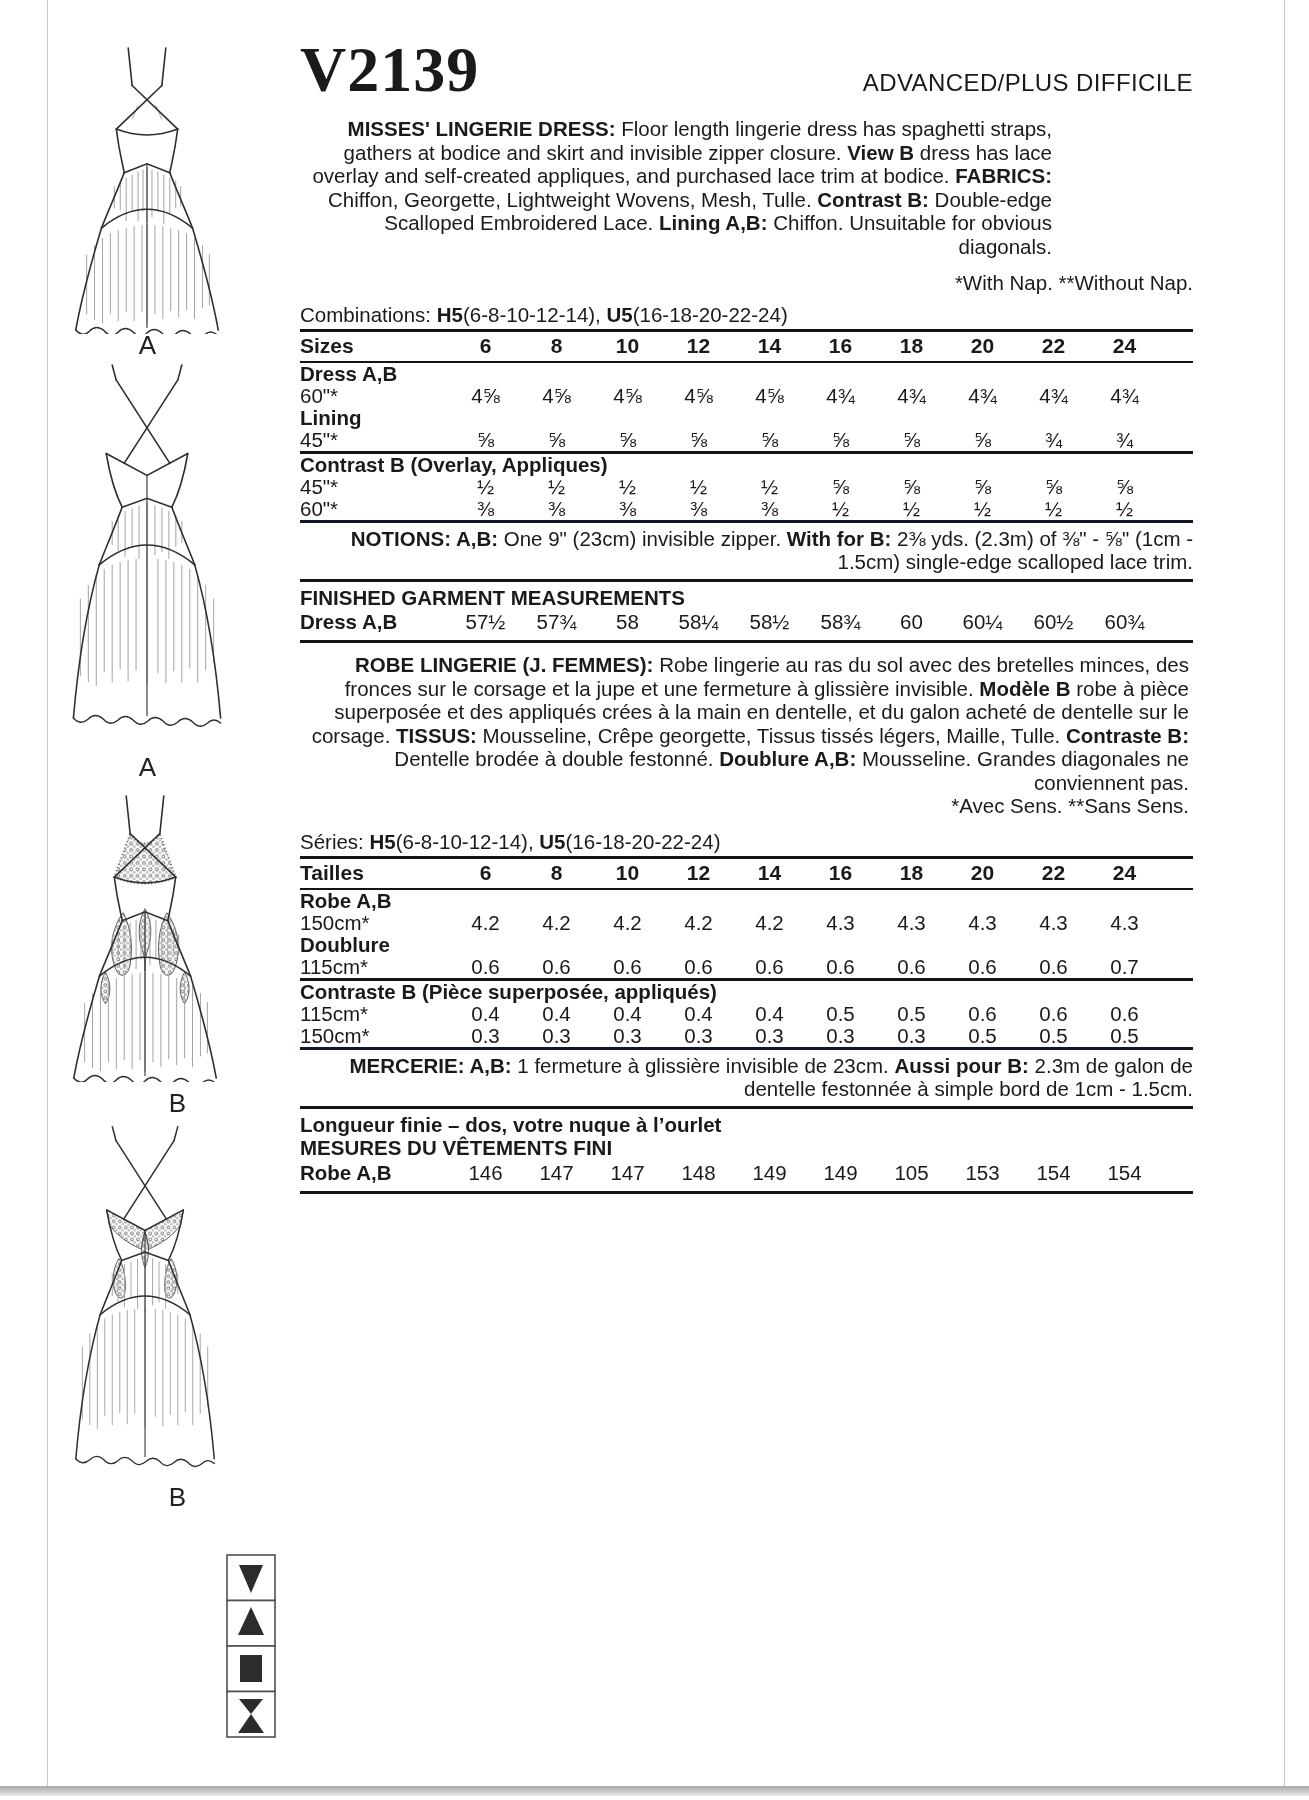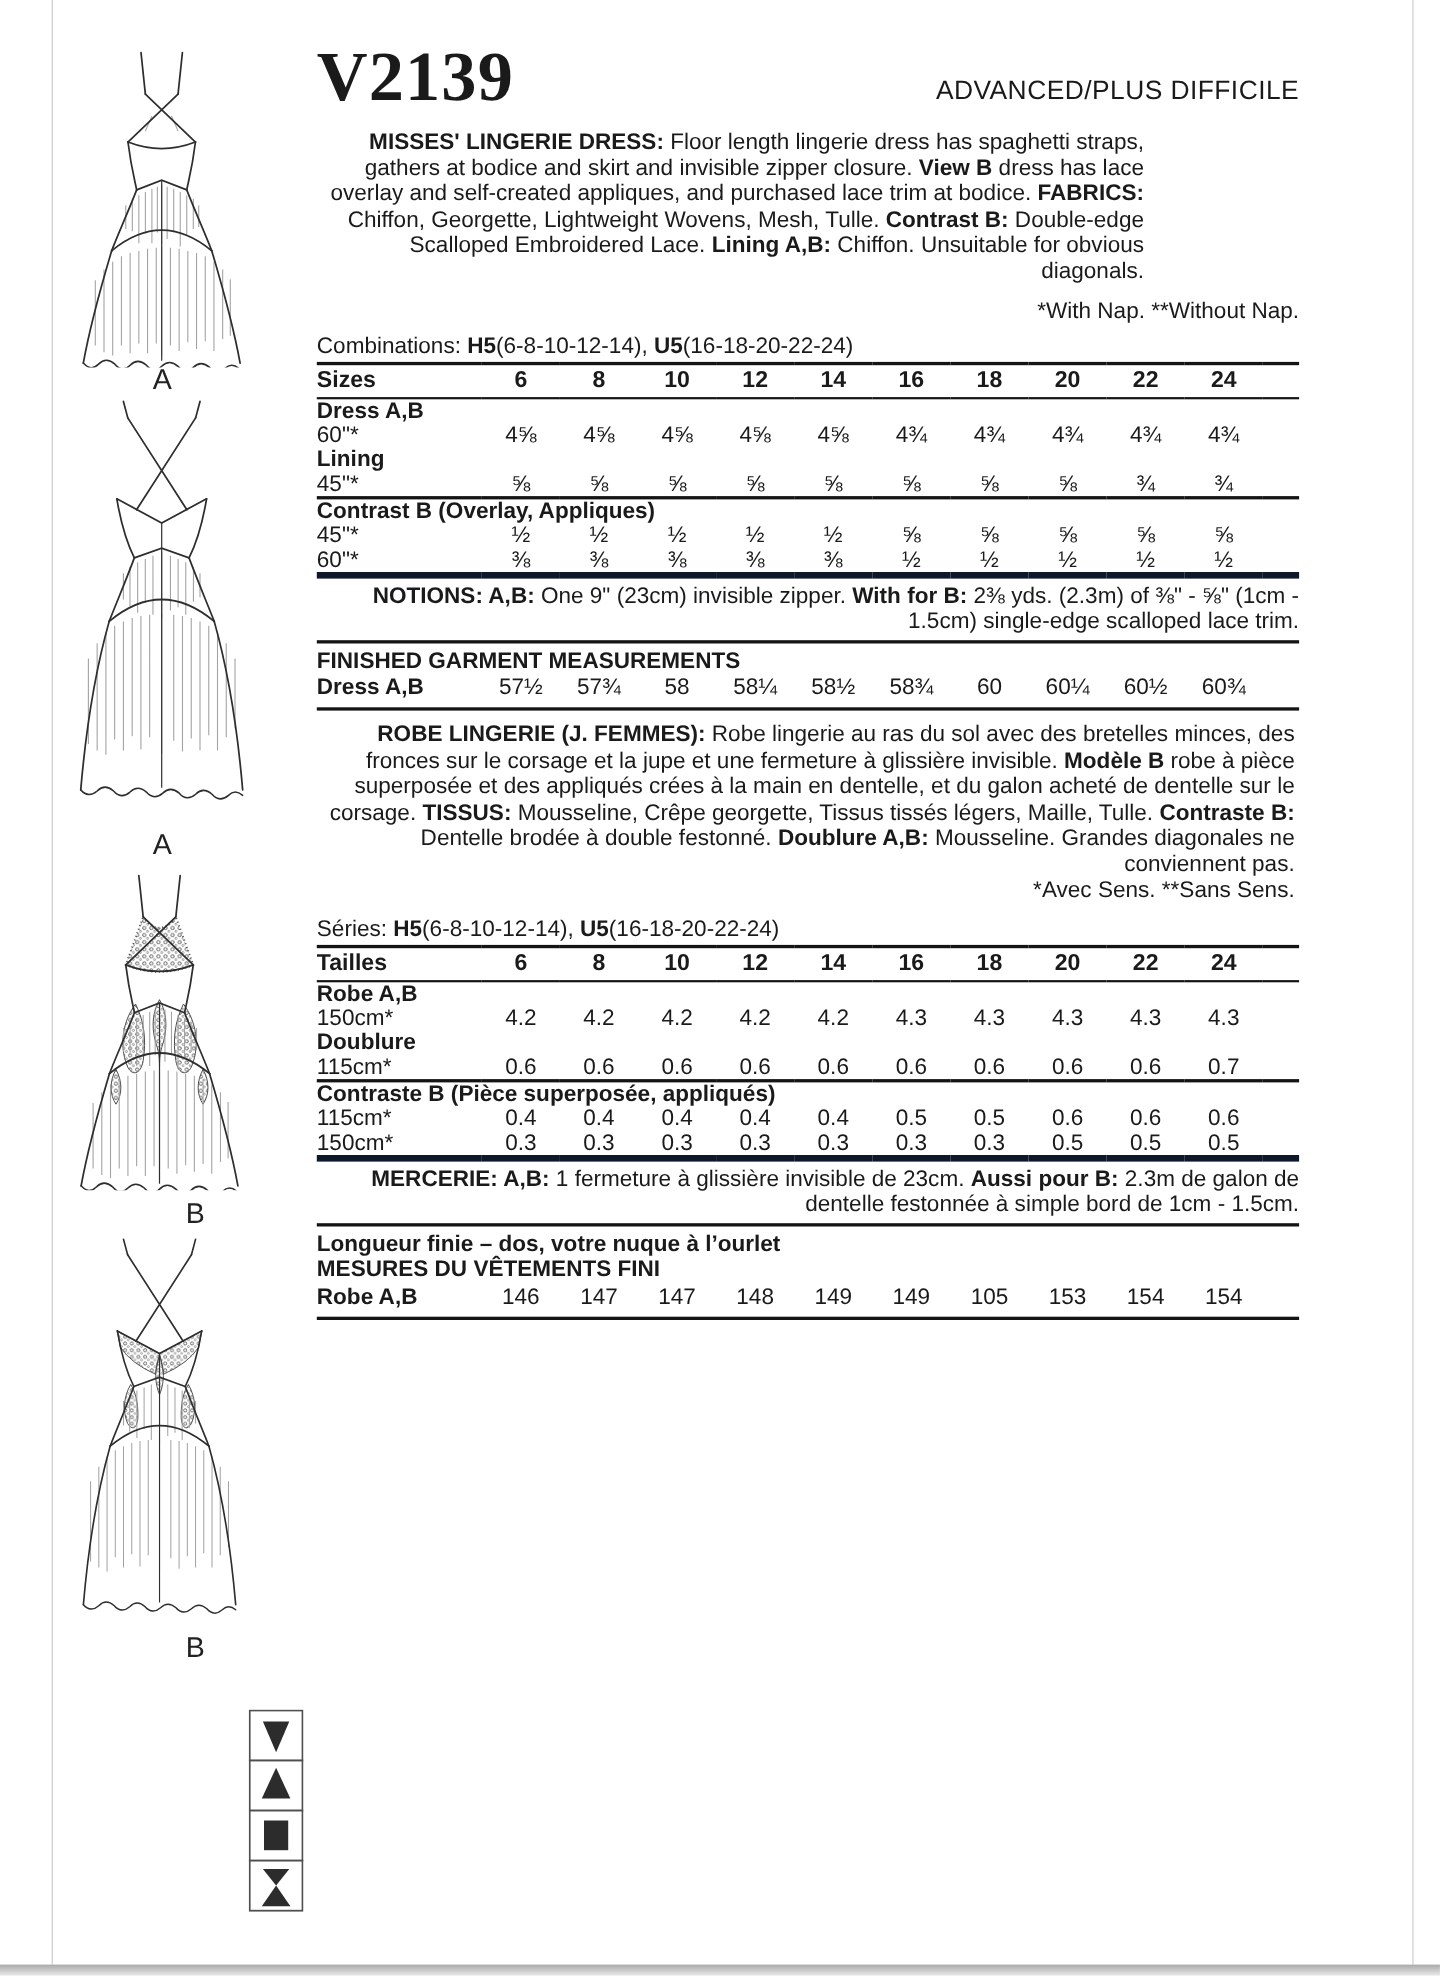--- a/index.html
+++ b/index.html
@@ -4,31 +4,31 @@
 <style>
   html,body{margin:0;padding:0;background:#ffffff;}
   #page{position:relative;width:1309px;height:1800px;background:#fff;overflow:hidden;
         font-family:"Liberation Sans",sans-serif;color:#1a1a1a;}
   .edge-v{position:absolute;top:0;width:1px;height:1786px;background:#c8c8c8;}
   #edge-left{left:47px;} #edge-right{left:1284px;}
   #edge-bottom{position:absolute;left:0;top:1786px;width:1309px;height:10px;
                background:linear-gradient(#a9a9a9,#e9e9e9);}
 
   
-  .text-col{position:absolute;left:288px;top:36px;width:893px;}
+  .text-col{position:absolute;left:300px;top:36px;width:893px;}
   .title-row{display:flex;justify-content:space-between;align-items:flex-end;margin-bottom:14px;}
   .pattern-number{font-family:"Liberation Serif",serif;font-weight:bold;font-size:64px;line-height:1.05;letter-spacing:1px;}
   .difficulty{font-size:24px;letter-spacing:.4px;padding-bottom:6px;}
   .para{font-size:20.5px;line-height:23.5px;text-align:right;}
   .b{font-weight:bold;}
   .para-en{width:752px;margin-bottom:13px;}
   .combinations{font-size:20.5px;line-height:23px;margin:8px 0 3px 0;}
 
   table.yardage{border-collapse:collapse;table-layout:fixed;width:893px;
-        border-top:3px solid #141414;border-bottom:6px solid #0f172a;
+        border-top:3px solid #141414;border-bottom:3px solid #0f172a;
         font-size:20.5px;line-height:22px;}
   table.yardage thead th{border-bottom:2px solid #141414;padding:3px 0 4px;text-align:center;font-size:21px;}
   table.yardage th.lab{text-align:left;}
   table.yardage td{padding:0;height:22px;vertical-align:middle;}
   td.glab{font-weight:bold;}
   tr.divider td{border-top:3px solid #141414;}
   td.val{text-align:center;}
   td.rlab{text-align:left;}
 
   .sect{border-bottom:3px solid #141414;padding:4px 0 5px;}

